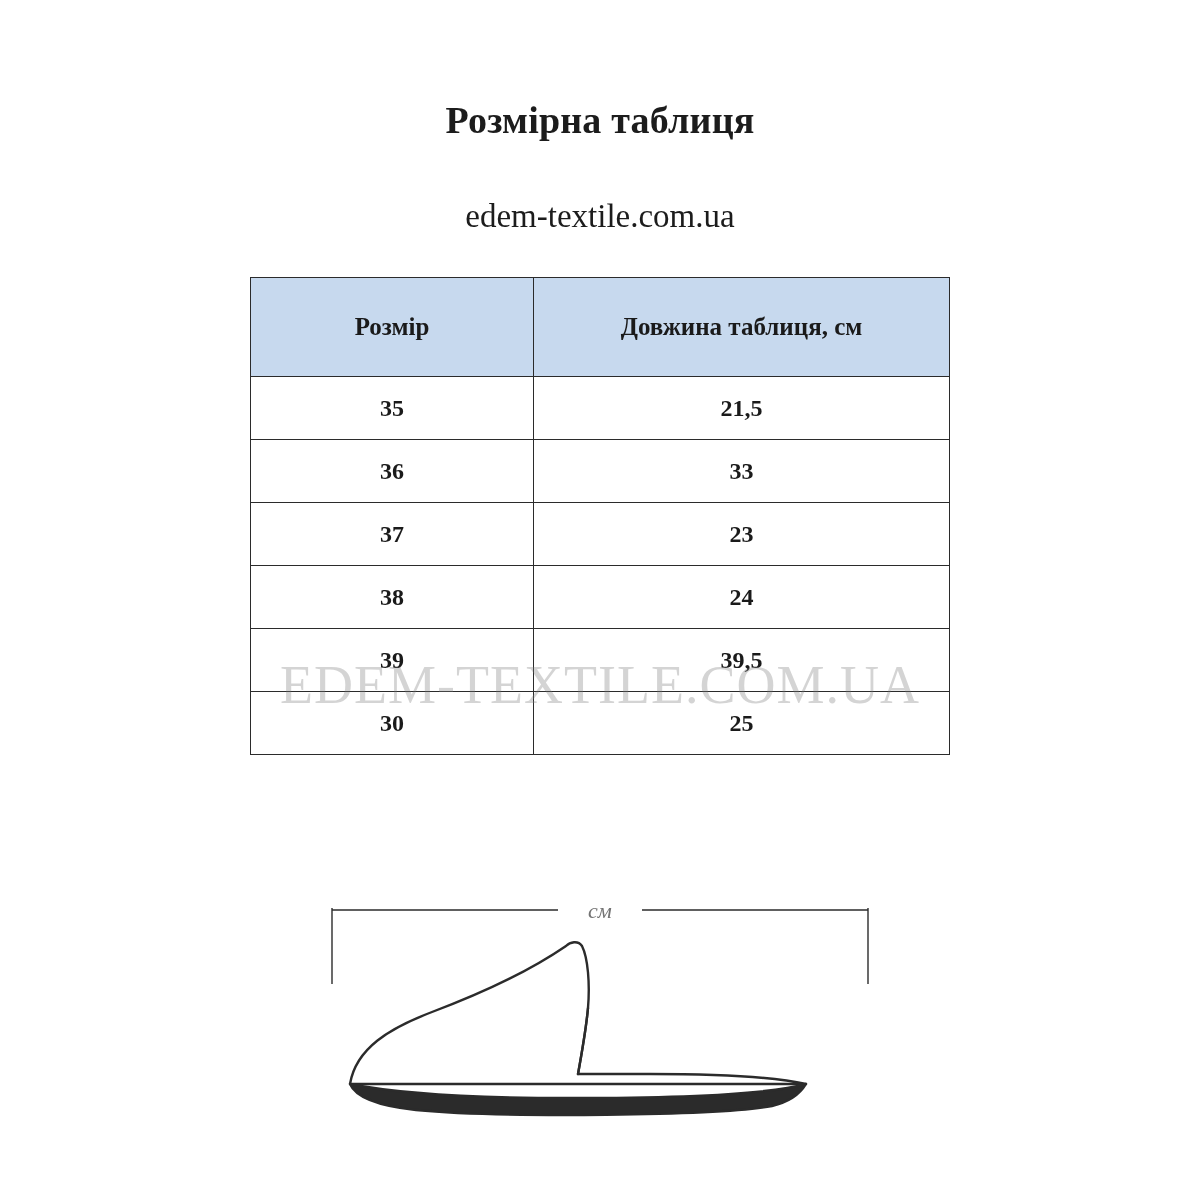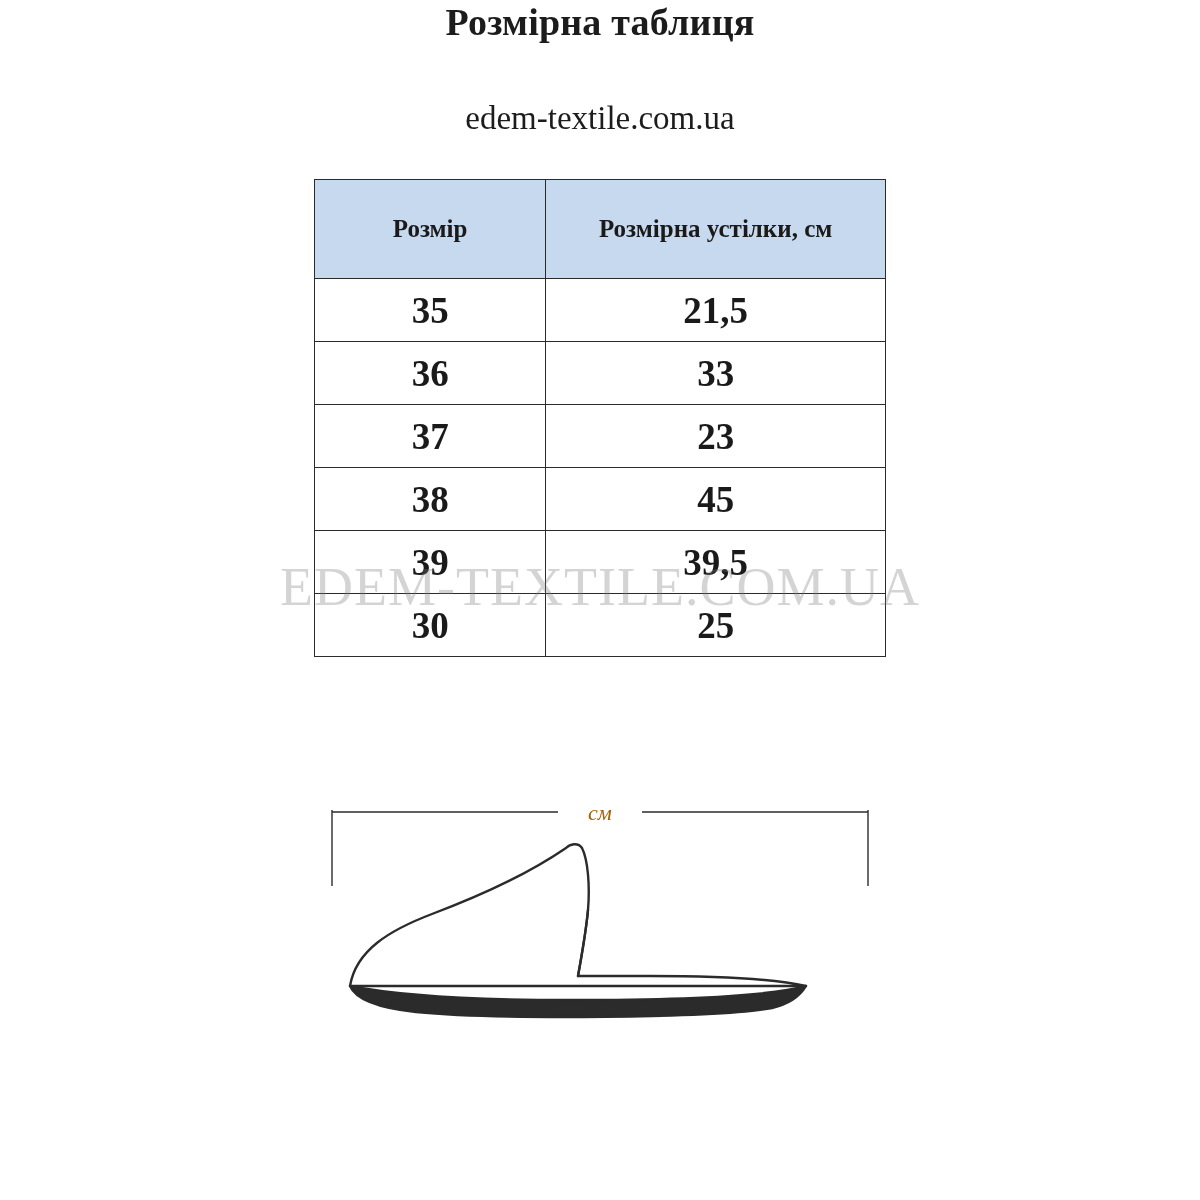--- a/index.html
+++ b/index.html
@@ -19,32 +19,33 @@
     position: relative;
     width: 1200px;
     height: 1200px;
     box-sizing: border-box;
   }
   .title {
     text-align: center;
     font-size: 38px;
     font-weight: 700;
     letter-spacing: 0.2px;
+    margin-top: 98px;
     color: #1c1c1c;
   }
   .subtitle {
     text-align: center;
     font-size: 33px;
     font-weight: 400;
     margin-top: 56px;
     color: #1c1c1c;
   }
   .table-wrap {
     margin: 42px auto 0 auto;
-    width: 572px;
+    width: 700px;
     position: relative;
     z-index: 2;
   }
   table.size-table {
     border-collapse: collapse;
     width: 100%;
     table-layout: fixed;
   }
   table.size-table th,
   table.size-table td {
@@ -54,21 +55,21 @@
   }
   table.size-table th {
     background: #c7d9ee;
     font-size: 25px;
     font-weight: 700;
     height: 98px;
     padding: 0 6px;
   }
   table.size-table td {
     height: 60px;
-    font-size: 37px;
+    font-size: 24px;
     background: transparent;
   }
   table.size-table td.size-col {
     font-weight: 700;
   }
   table.size-table td.len-col {
     font-weight: 700;
   }
   col.c-size { width: 40.5%; }
   col.c-len  { width: 59.5%; }
@@ -102,21 +103,21 @@
   }
   .cm-label {
     position: absolute;
     top: 800px;
     left: 0;
     width: 1200px;
     text-align: center;
     font-size: 22px;
     font-style: italic;
     font-family: "Liberation Serif", serif;
-    color: #a16207;
+    color: #737373;
     z-index: 3;
   }
 </style>
 </head>
 <body>
 
 <div class="page">
 
   <div class="title">Розмірна таблиця</div>
 
@@ -124,39 +125,39 @@
 
   <div class="table-wrap">
     <table class="size-table">
       <colgroup>
         <col class="c-size">
         <col class="c-len">
       </colgroup>
       <thead>
         <tr>
           <th>Розмір</th>
-          <th>Розмірна устілки, см</th>
+          <th>Довжина таблиця, см</th>
         </tr>
       </thead>
       <tbody>
         <tr>
           <td class="size-col">35</td>
           <td class="len-col">21,5</td>
         </tr>
         <tr>
           <td class="size-col">36</td>
           <td class="len-col">33</td>
         </tr>
         <tr>
           <td class="size-col">37</td>
           <td class="len-col">23</td>
         </tr>
         <tr>
           <td class="size-col">38</td>
-          <td class="len-col">45</td>
+          <td class="len-col">24</td>
         </tr>
         <tr>
           <td class="size-col">39</td>
           <td class="len-col">39,5</td>
         </tr>
         <tr>
           <td class="size-col">30</td>
           <td class="len-col">25</td>
         </tr>
       </tbody>

